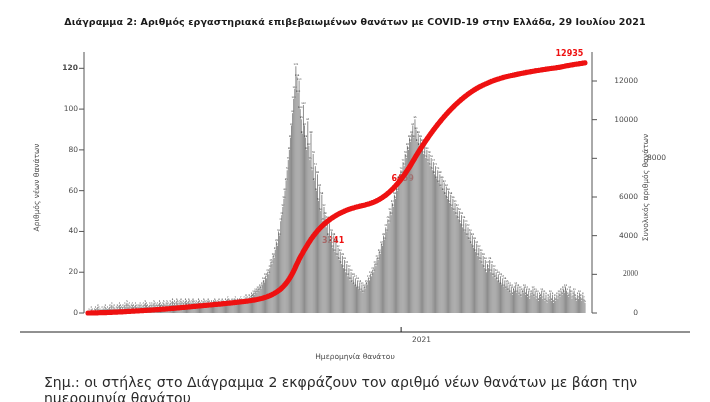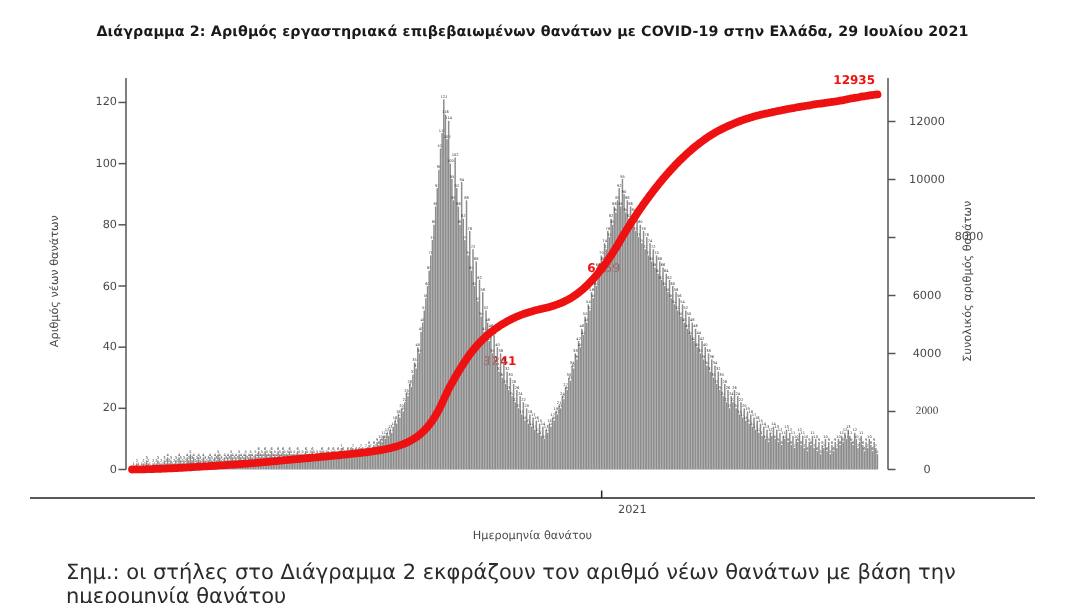--- a/index.html
+++ b/index.html
@@ -33,21 +33,21 @@
     left:585px;top:183px;width:120px;text-align:center;
     transform:rotate(-90deg);transform-origin:50% 50%;
   }
   #xlab{
     left:0;top:352px;width:710px;text-align:center;
   }
   .tick-label{
     position:absolute;font-size:7.5px;color:#4a4a4a;white-space:nowrap;
   }
   .tl-left{text-align:right;width:32px;}
-  .tl-right{text-align:center;width:40px;}
+  .tl-right{text-align:right;width:40px;}
   .xtick-label{
     position:absolute;font-size:7.5px;color:#4a4a4a;
     width:60px;text-align:right;
   }
   .annot{
     position:absolute;font-size:8px;font-weight:bold;color:#ee1111;
     white-space:nowrap;
   }
   svg{position:absolute;left:0;top:0;}
   .bar-label{font-size:2.4px;fill:#2f2f2f;font-family:"DejaVu Sans",sans-serif;}
@@ -63,21 +63,21 @@
   <div class="axis-title" id="ylab-right">Συνολικός αριθμός θανάτων</div>
   <div class="axis-title" id="xlab">Ημερομηνία θανάτου</div>
 
   <div id="ytick-layer">
       <div class="tick-label tl-left" style="left: 46px; top: 308px;">0</div>
       <div class="tick-label tl-left" style="left: 46px; top: 267.219px;">20</div>
       <div class="tick-label tl-left" style="left: 46px; top: 226.438px;">40</div>
       <div class="tick-label tl-left" style="left: 46px; top: 185.656px;">60</div>
       <div class="tick-label tl-left" style="left: 46px; top: 144.875px;">80</div>
       <div class="tick-label tl-left" style="left: 46px; top: 104.094px;">100</div>
-      <div class="tick-label tl-left" style="left: 46px; top: 63.3125px;">120</div>
+      <div class="tick-label tl-left" style="left: 46px; top: 63.3125px; font-weight: bold;">120</div>
     </div>
   <div id="y2tick-layer">
       <div class="tick-label tl-right" style="left: 598px; top: 308px;">0</div>
       <div class="tick-label tl-right" style="left: 598px; top: 269.333px; font-family: Liberation Serif, serif;">2000</div>
       <div class="tick-label tl-right" style="left: 598px; top: 230.667px;">4000</div>
       <div class="tick-label tl-right" style="left: 598px; top: 192px;">6000</div>
       <div class="tick-label tl-right" style="left: 598px; top: 153.333px; padding-left: 28px;">8000</div>
       <div class="tick-label tl-right" style="left: 598px; top: 114.667px;">10000</div>
       <div class="tick-label tl-right" style="left: 598px; top: 76px;">12000</div>
     </div>

